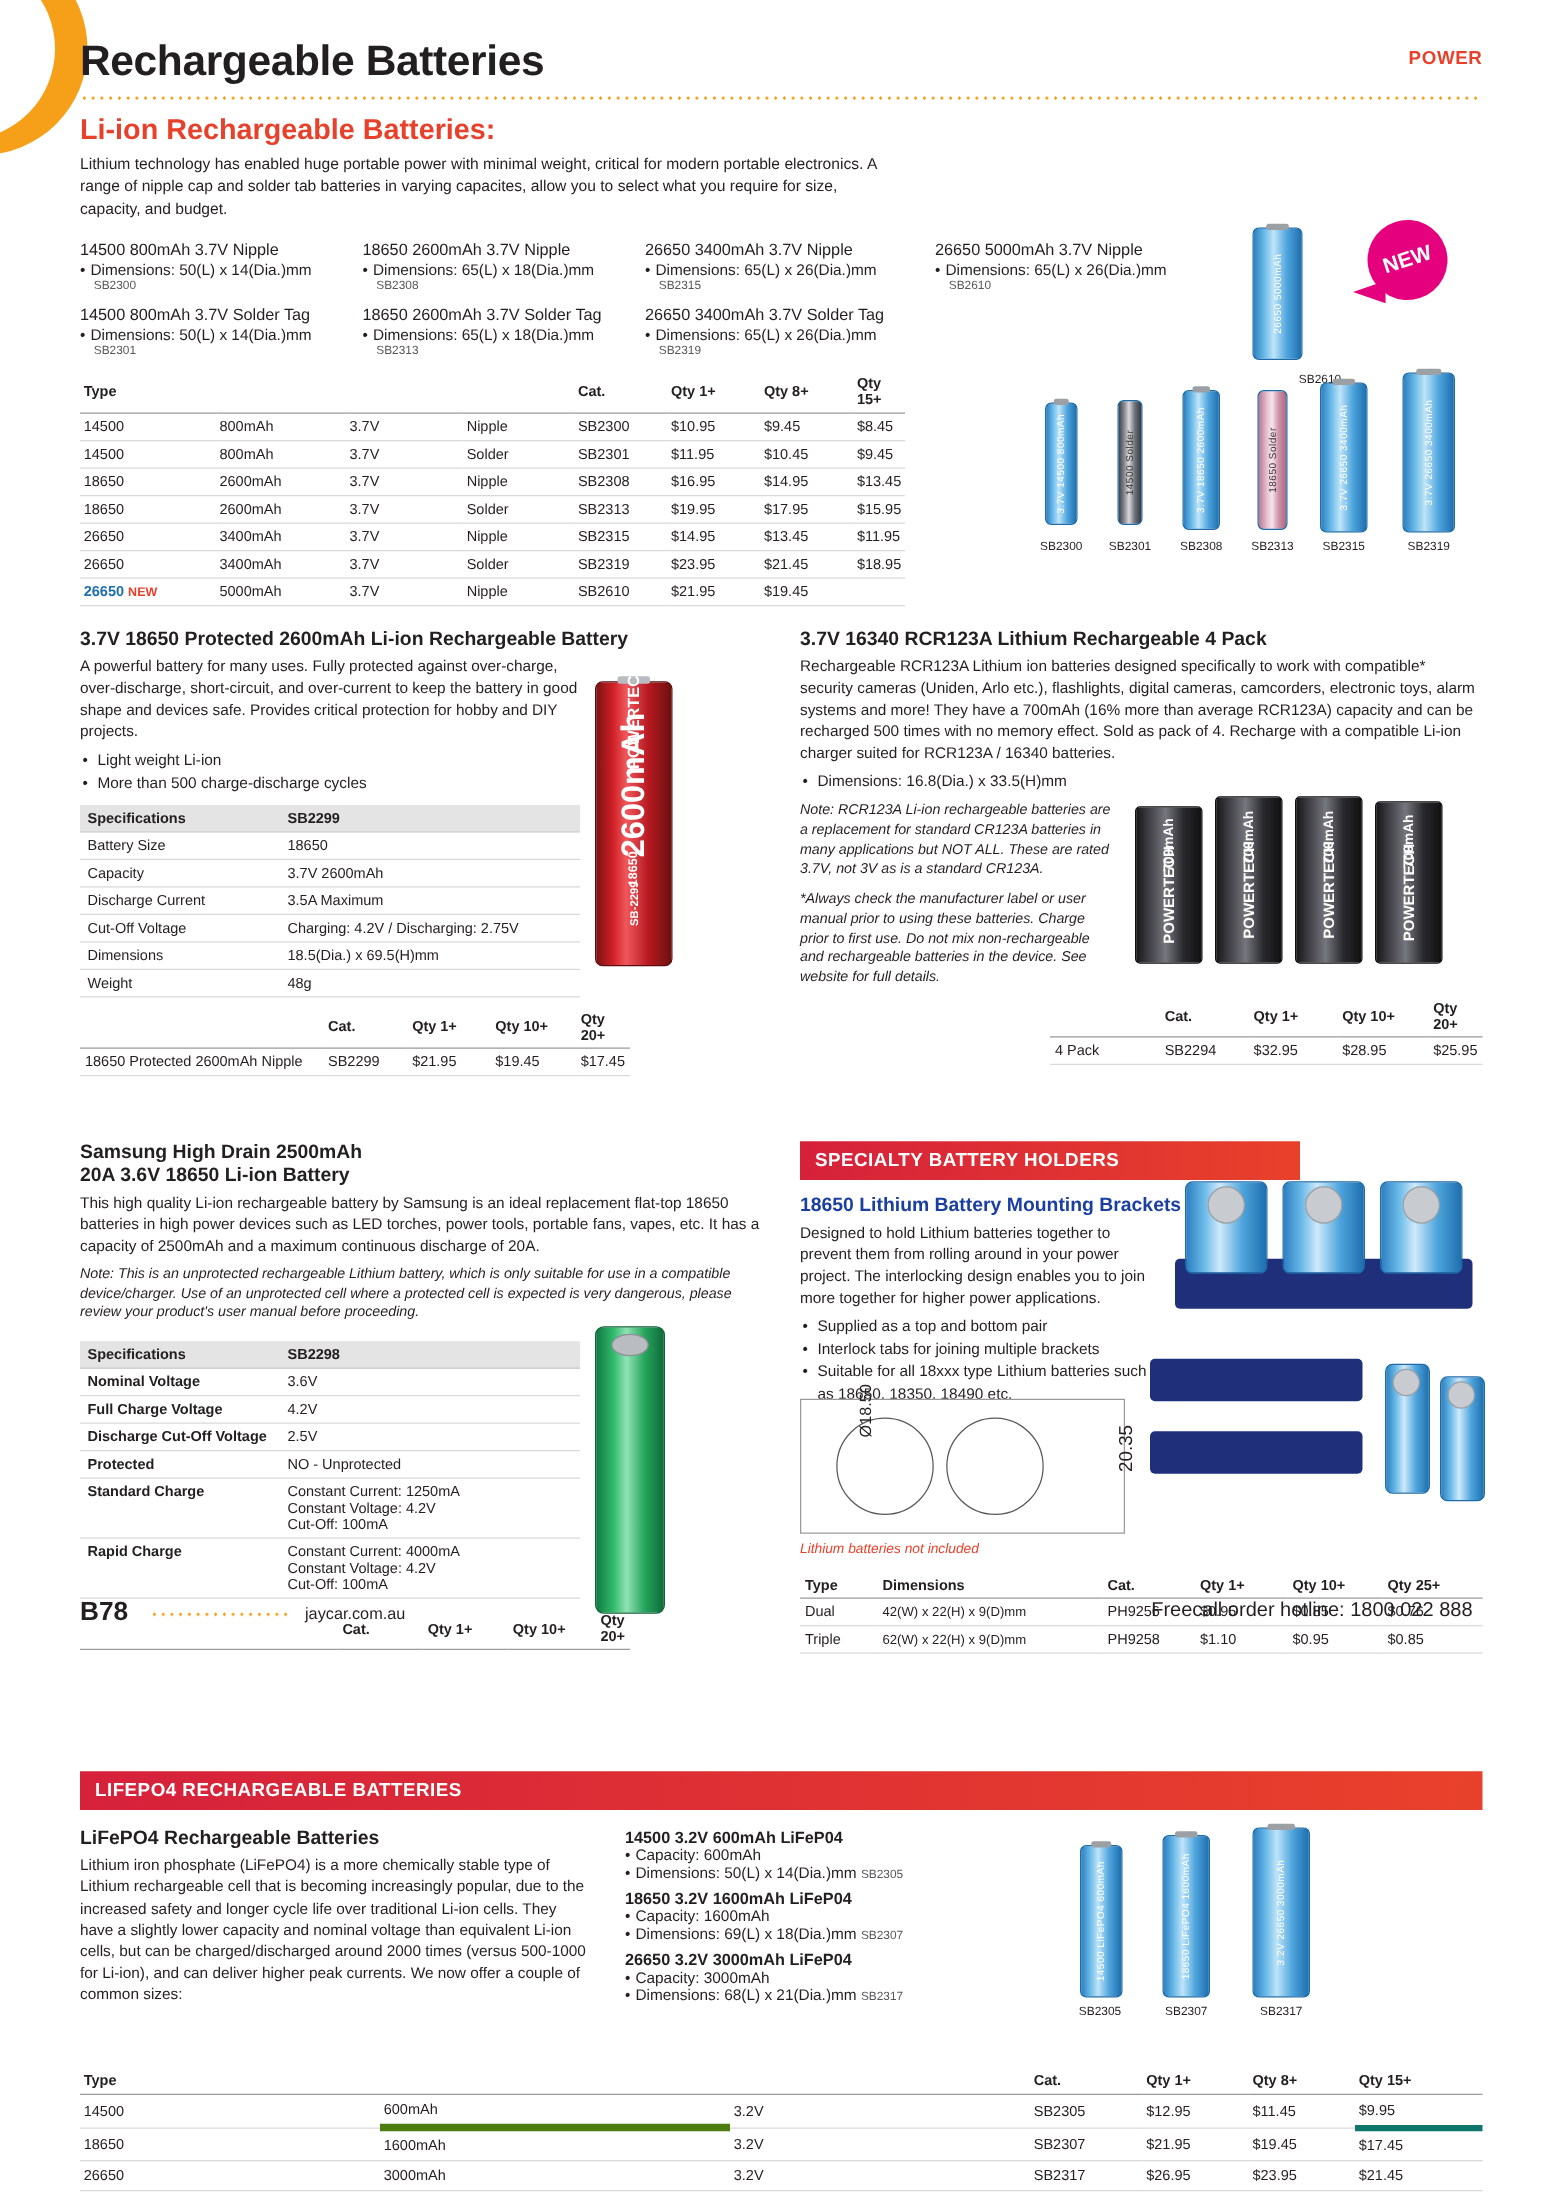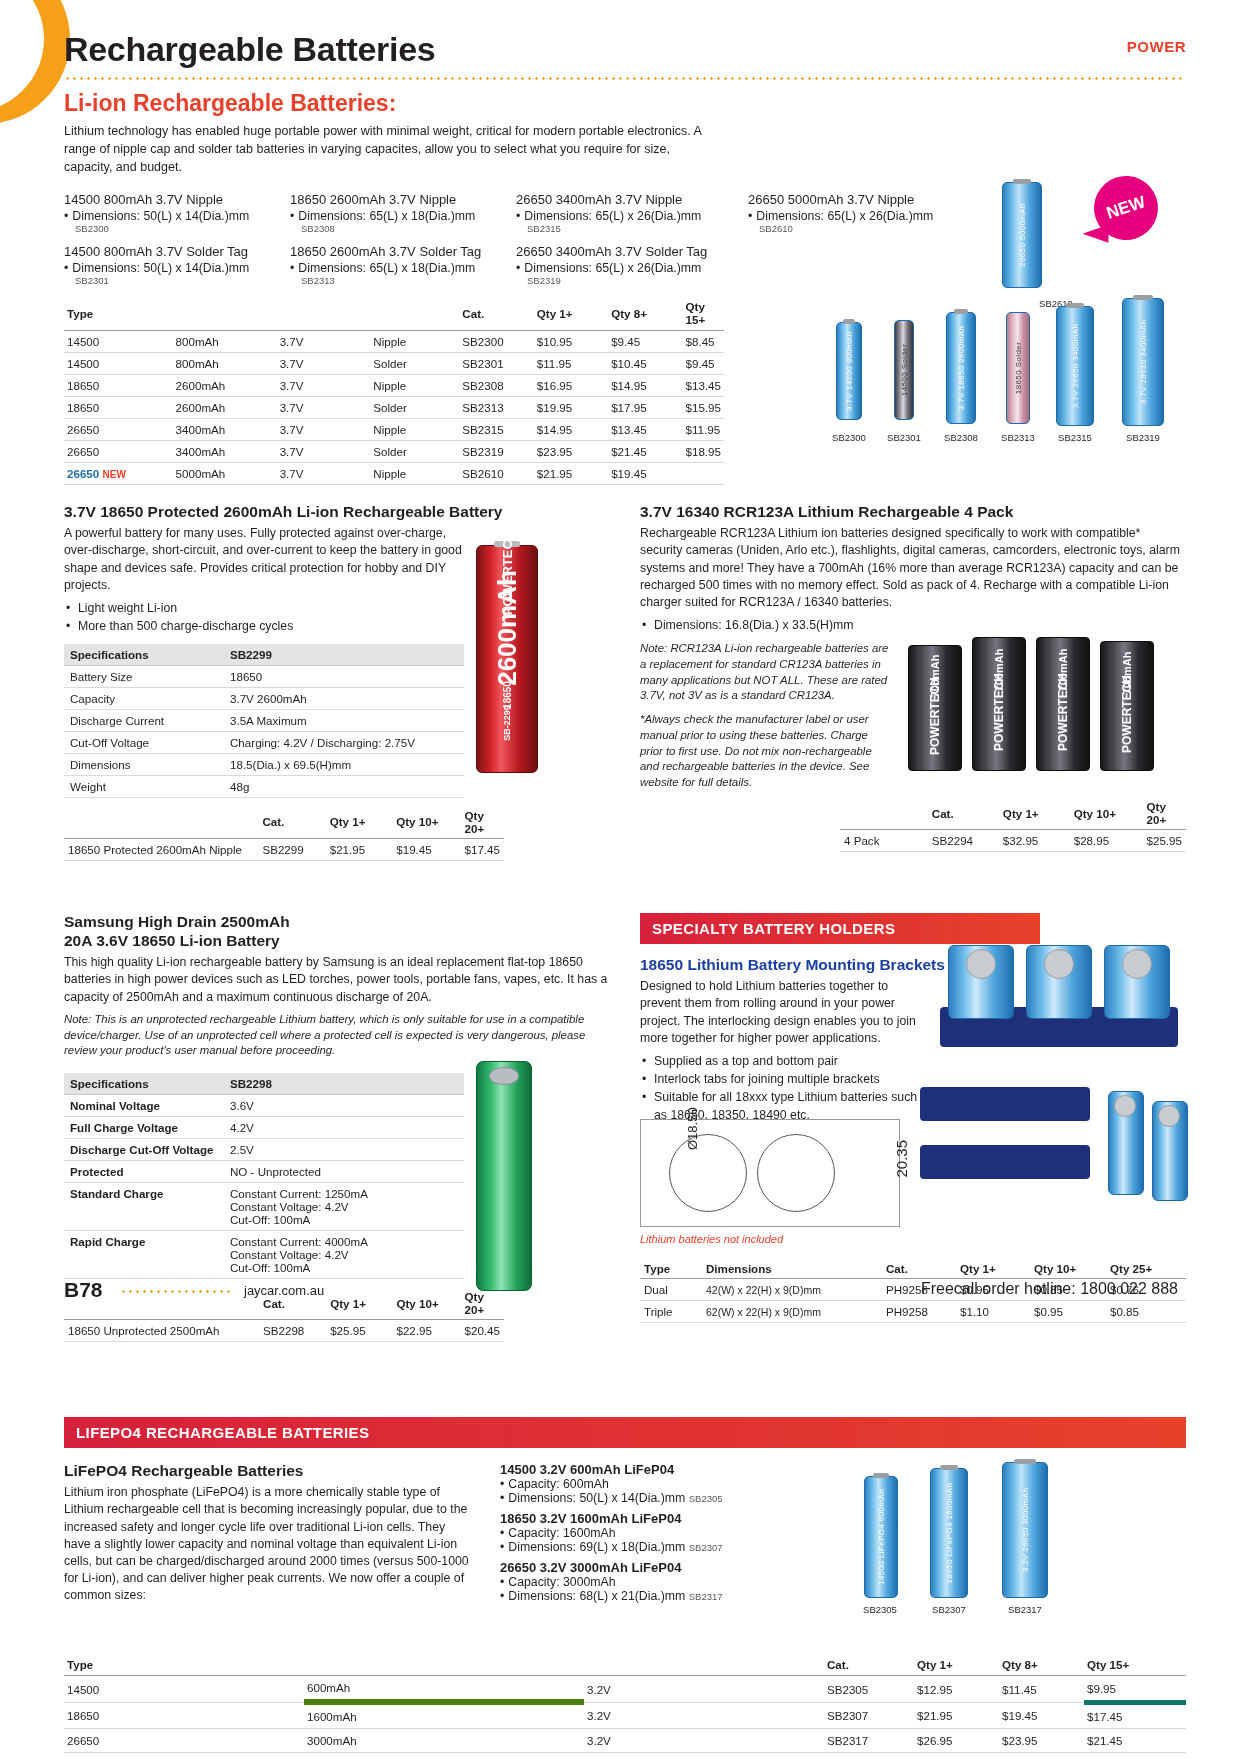--- a/index.html
+++ b/index.html
@@ -520,27 +520,20 @@
 
         <table class="price" style="width:440px;">
           <tbody>
               <tr>
             <th style="width:215px"></th>
             <th style="width:70px">Cat.</th>
             <th style="width:70px">Qty 1+</th>
             <th style="width:72px">Qty 10+</th>
             <th>Qty 20+</th>
           </tr>
-          <tr>
-            <td>18650 Unprotected 2500mAh</td>
-            <td>SB2298</td>
-            <td>$25.95</td>
-            <td>$22.95</td>
-            <td>$20.45</td>
-          </tr>
         </tbody>
           </table>
 
         <div class="greencell" style="left:412px;top:148px;width:56px;height:230px;">
           <div style="position:absolute;left:22%;top:5px;width:56%;height:18px;border-radius:50%;background:#b9bcc0;border:1px solid #8d9195;"></div>
         </div>
       </div>
 
       <div class="col-r">
         <div class="redbar" style="width:400px;">SPECIALTY BATTERY HOLDERS</div>

